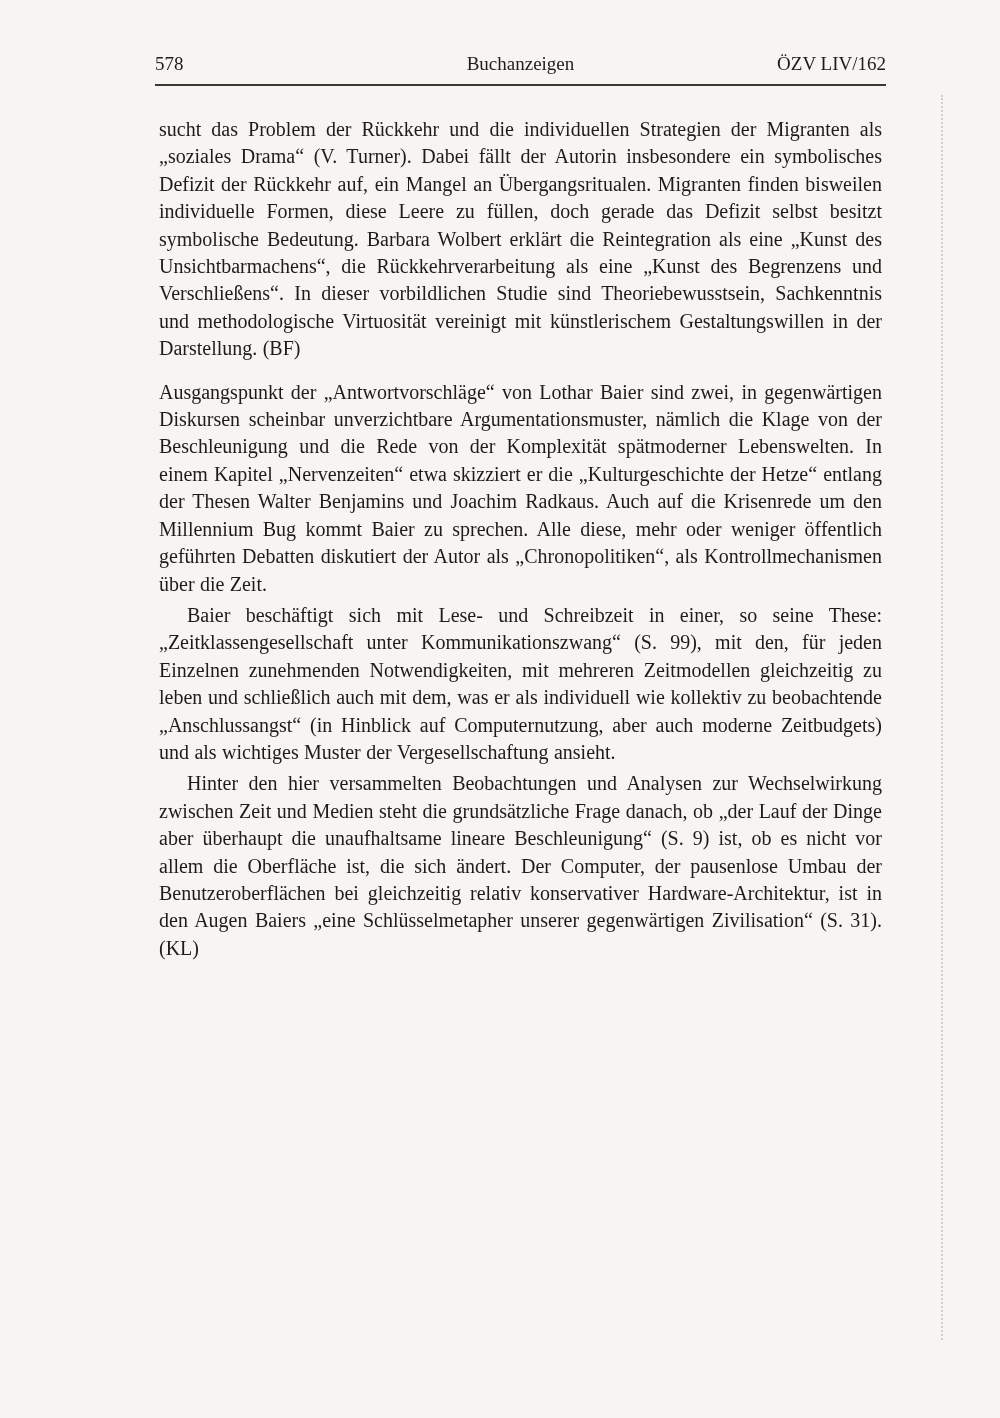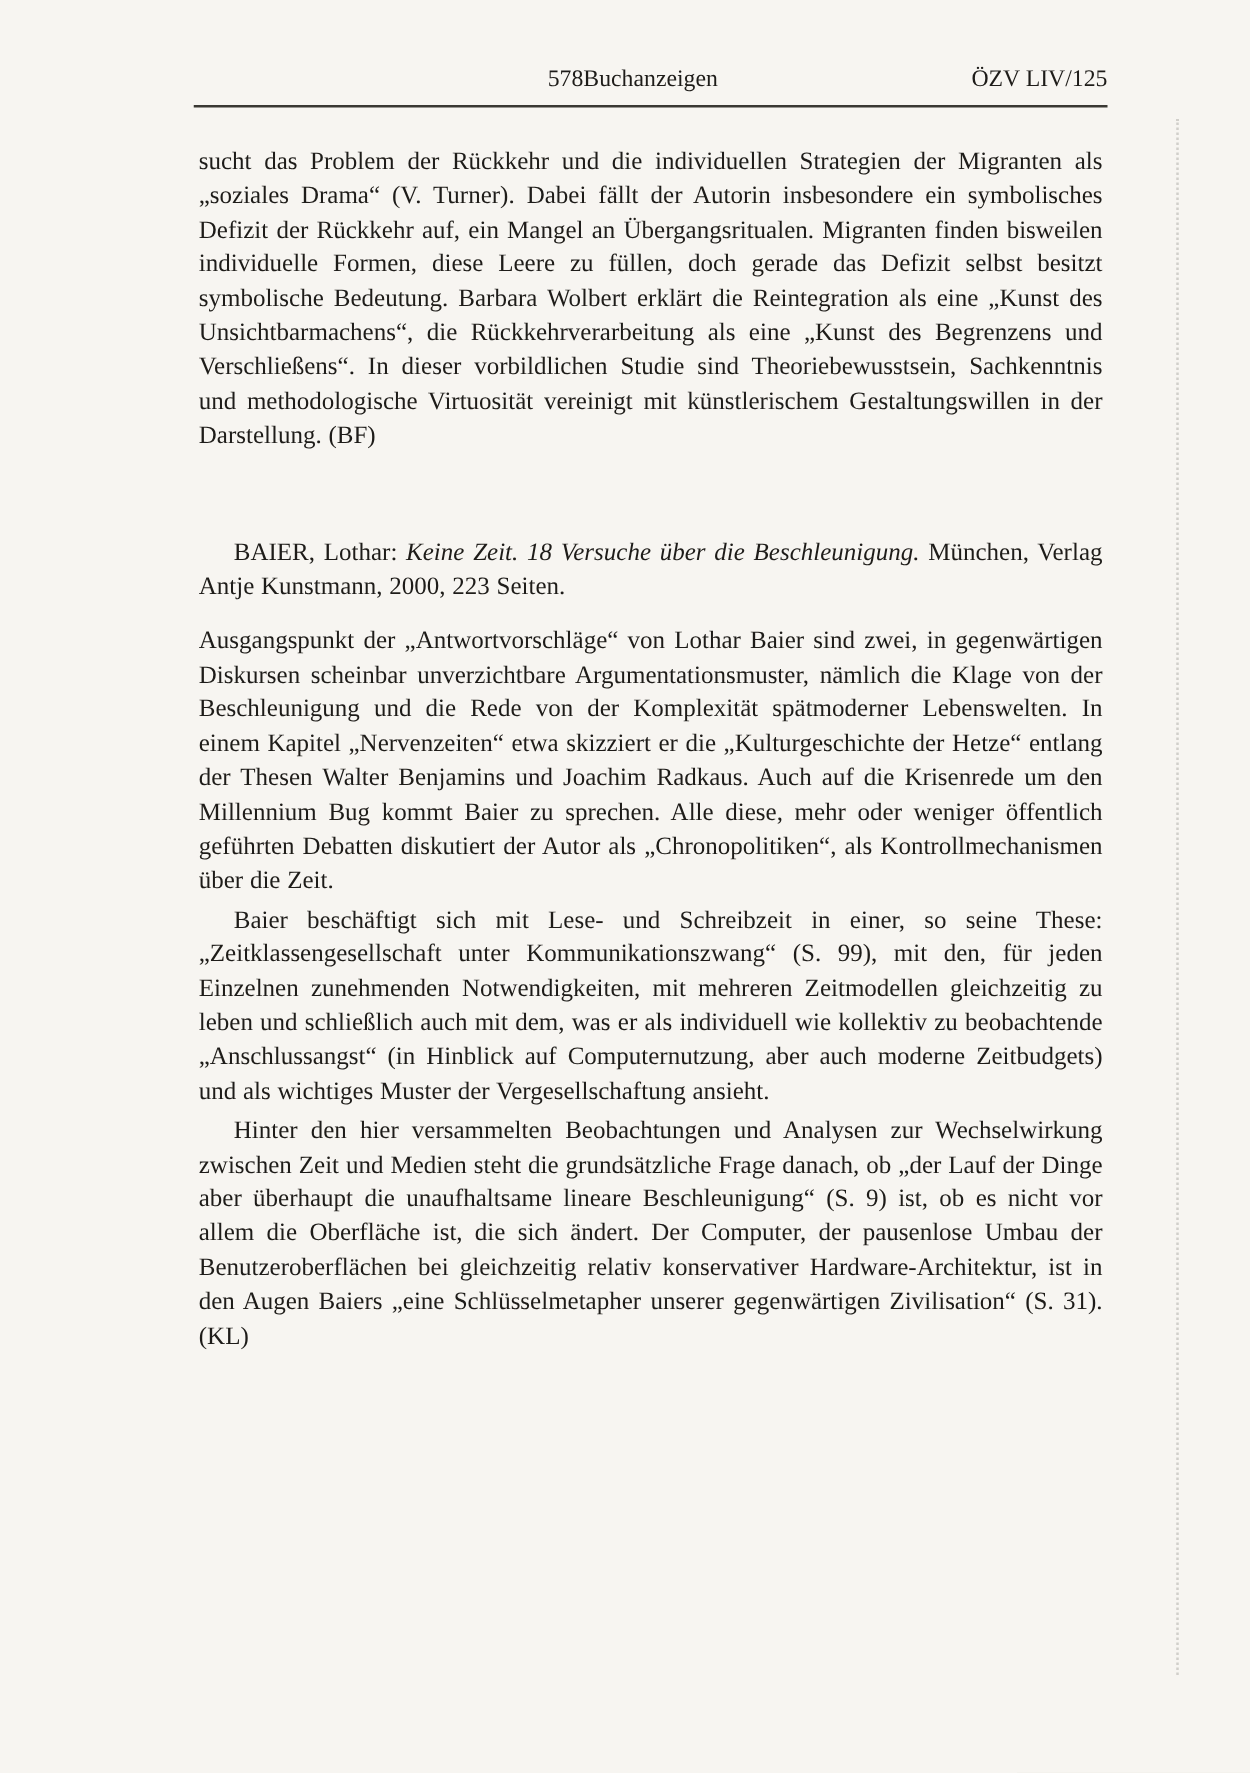--- a/index.html
+++ b/index.html
@@ -33,21 +33,21 @@
     width: 731px;
   }
 
   .page-header {
     display: grid;
     grid-template-columns: 1fr auto 1fr;
     align-items: baseline;
     font-size: 19px;
     line-height: 24px;
   }
-  .hdr-left  { text-align: right; }
+  .hdr-left  { text-align: left; }
   .hdr-center{ text-align: center; }
   .hdr-right { text-align: right; }
 
   .header-rule {
     margin-top: 8px;
     border: 0;
     border-top: 2px solid #3a3833;
     height: 0;
   }
 
@@ -73,29 +73,28 @@
 <body>
 
 <div class="page">
   <div class="scan-edge"></div>
 
   <div class="content">
 
     <header class="page-header">
       <span class="hdr-left">578</span>
       <span class="hdr-center">Buchanzeigen</span>
-      <span class="hdr-right">ÖZV LIV/125</span>
+      <span class="hdr-right">ÖZV LIV/162</span>
     </header>
 
     <div class="header-rule"></div>
 
     <p class="para first">sucht das Problem der Rückkehr und die individuellen Strategien der Migranten als „soziales Drama“ (V. Turner). Dabei fällt der Autorin insbesondere ein symbolisches Defizit der Rückkehr auf, ein Mangel an Übergangsritualen. Migranten finden bisweilen individuelle Formen, diese Leere zu füllen, doch gerade das Defizit selbst besitzt symbolische Bedeutung. Barbara Wolbert erklärt die Reintegration als eine „Kunst des Unsichtbarmachens“, die Rückkehrverarbeitung als eine „Kunst des Begrenzens und Verschließens“. In dieser vorbildlichen Studie sind Theoriebewusstsein, Sachkenntnis und methodologische Virtuosität vereinigt mit künstlerischem Gestaltungswillen in der Darstellung. (BF)</p>
 
 
-    <p class="para citation"><span>BAIER, Lothar: </span><em>Keine Zeit. 18 Versuche über die Beschleunigung.</em><span> München, Verlag Antje Kunstmann, 2000, 223 Seiten.</span></p>
 
     <p class="para gap-top">Ausgangspunkt der „Antwortvorschläge“ von Lothar Baier sind zwei, in gegenwärtigen Diskursen scheinbar unverzichtbare Argumentationsmuster, nämlich die Klage von der Beschleunigung und die Rede von der Komplexität spätmoderner Lebenswelten. In einem Kapitel „Nervenzeiten“ etwa skizziert er die „Kulturgeschichte der Hetze“ entlang der Thesen Walter Benjamins und Joachim Radkaus. Auch auf die Krisenrede um den Millennium Bug kommt Baier zu sprechen. Alle diese, mehr oder weniger öffentlich geführten Debatten diskutiert der Autor als „Chronopolitiken“, als Kontrollmechanismen über die Zeit.</p>
 
     <p class="para indent">Baier beschäftigt sich mit Lese- und Schreibzeit in einer, so seine These: „Zeitklassengesellschaft unter Kommunikationszwang“ (S. 99), mit den, für jeden Einzelnen zunehmenden Notwendigkeiten, mit mehreren Zeitmodellen gleichzeitig zu leben und schließlich auch mit dem, was er als individuell wie kollektiv zu beobachtende „Anschlussangst“ (in Hinblick auf Computernutzung, aber auch moderne Zeitbudgets) und als wichtiges Muster der Vergesellschaftung ansieht.</p>
 
     <p class="para indent">Hinter den hier versammelten Beobachtungen und Analysen zur Wechselwirkung zwischen Zeit und Medien steht die grundsätzliche Frage danach, ob „der Lauf der Dinge aber überhaupt die unaufhaltsame lineare Beschleunigung“ (S. 9) ist, ob es nicht vor allem die Oberfläche ist, die sich ändert. Der Computer, der pausenlose Umbau der Benutzeroberflächen bei gleichzeitig relativ konservativer Hardware-Architektur, ist in den Augen Baiers „eine Schlüsselmetapher unserer gegenwärtigen Zivilisation“ (S. 31). (KL)</p>
 
   </div>
 </div>
 

